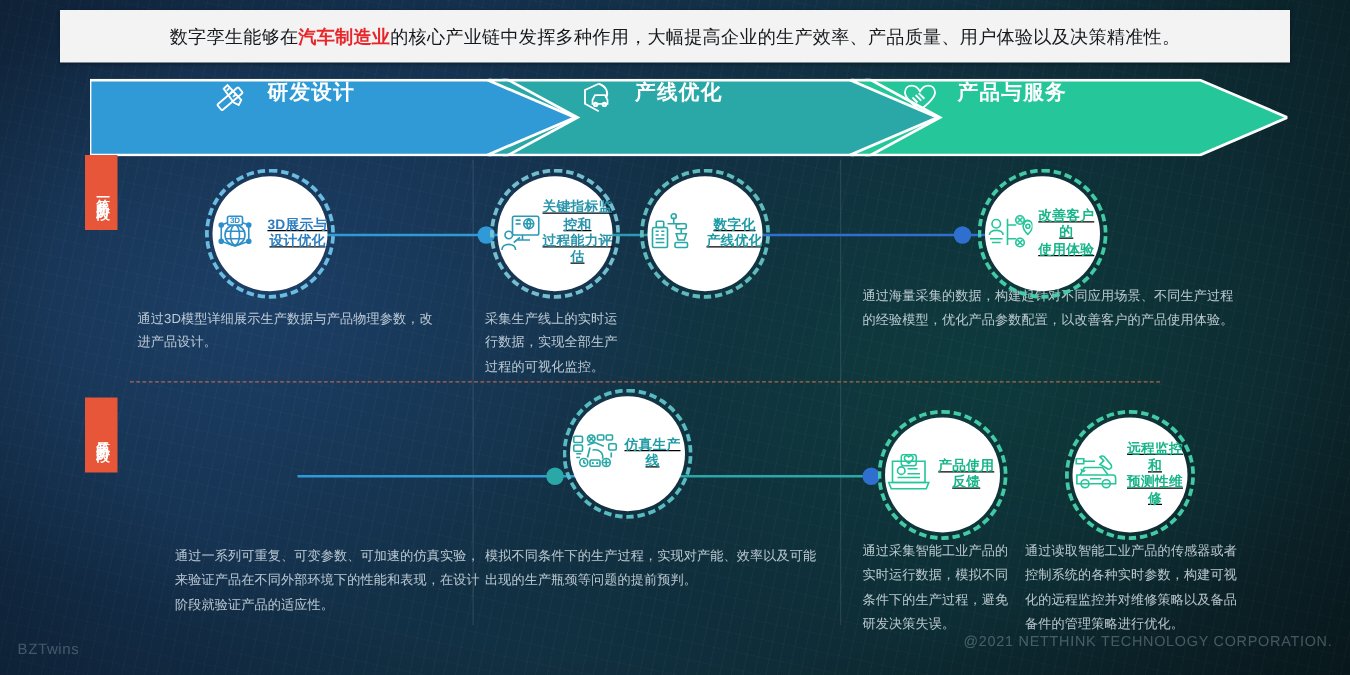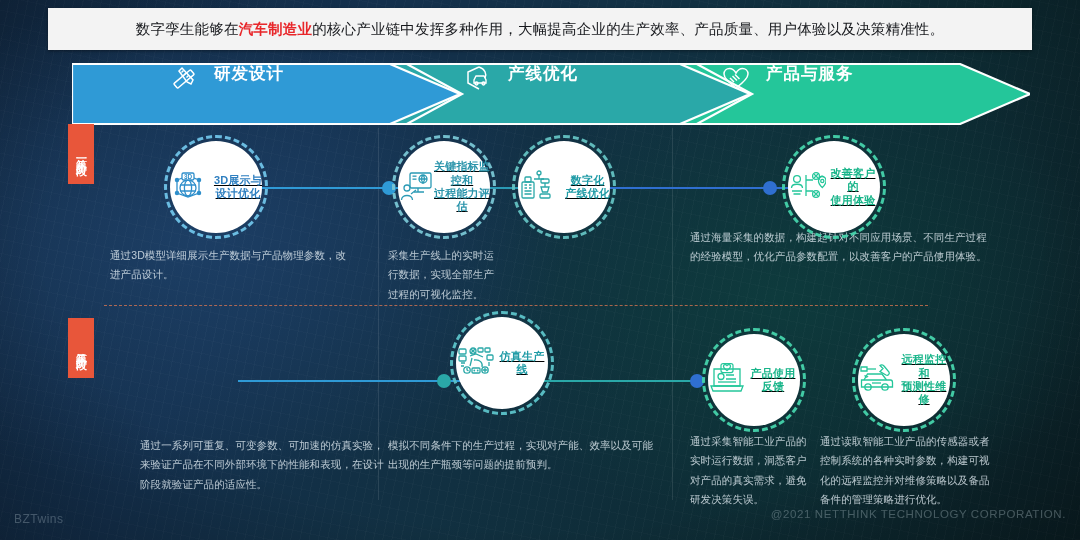--- a/index.html
+++ b/index.html
@@ -348,19 +348,19 @@
           <path d="M14 20 H23"></path>
         </svg>
       </span>
       <div class="ntext">远程监控和
 预测性维修</div>
     </div>
   </div>
 
   <div class="desc" style="left:104px; top:436px; width:254px;margin-left:36px;">通过一系列可重复、可变参数、可加速的仿真实验，来验证产品在不同外部环境下的性能和表现，在设计阶段就验证产品的适应性。</div>
   <div class="desc" style="left:388px; top:436px; width:268px;">模拟不同条件下的生产过程，实现对产能、效率以及可能出现的生产瓶颈等问题的提前预判。</div>
-  <div class="desc" style="left:690px; top:432px; width:122px;">通过采集智能工业产品的实时运行数据，洞悉客户对产品的真实需求，避免研发决策失误。</div>
+  <div class="desc" style="left:690px; top:432px; width:122px;">通过采集智能工业产品的实时运行数据，模拟不同条件下的生产过程，避免研发决策失误。</div>
   <div class="desc" style="left:820px; top:432px; width:172px;">通过读取智能工业产品的传感器或者控制系统的各种实时参数，构建可视化的远程监控并对维修策略以及备品备件的管理策略进行优化。</div>
 
   <div class="foot-left">BZTwins</div>
   <div class="foot-right">@2021 NETTHINK TECHNOLOGY CORPORATION.</div>
 
 </div>
 
 </body></html>

